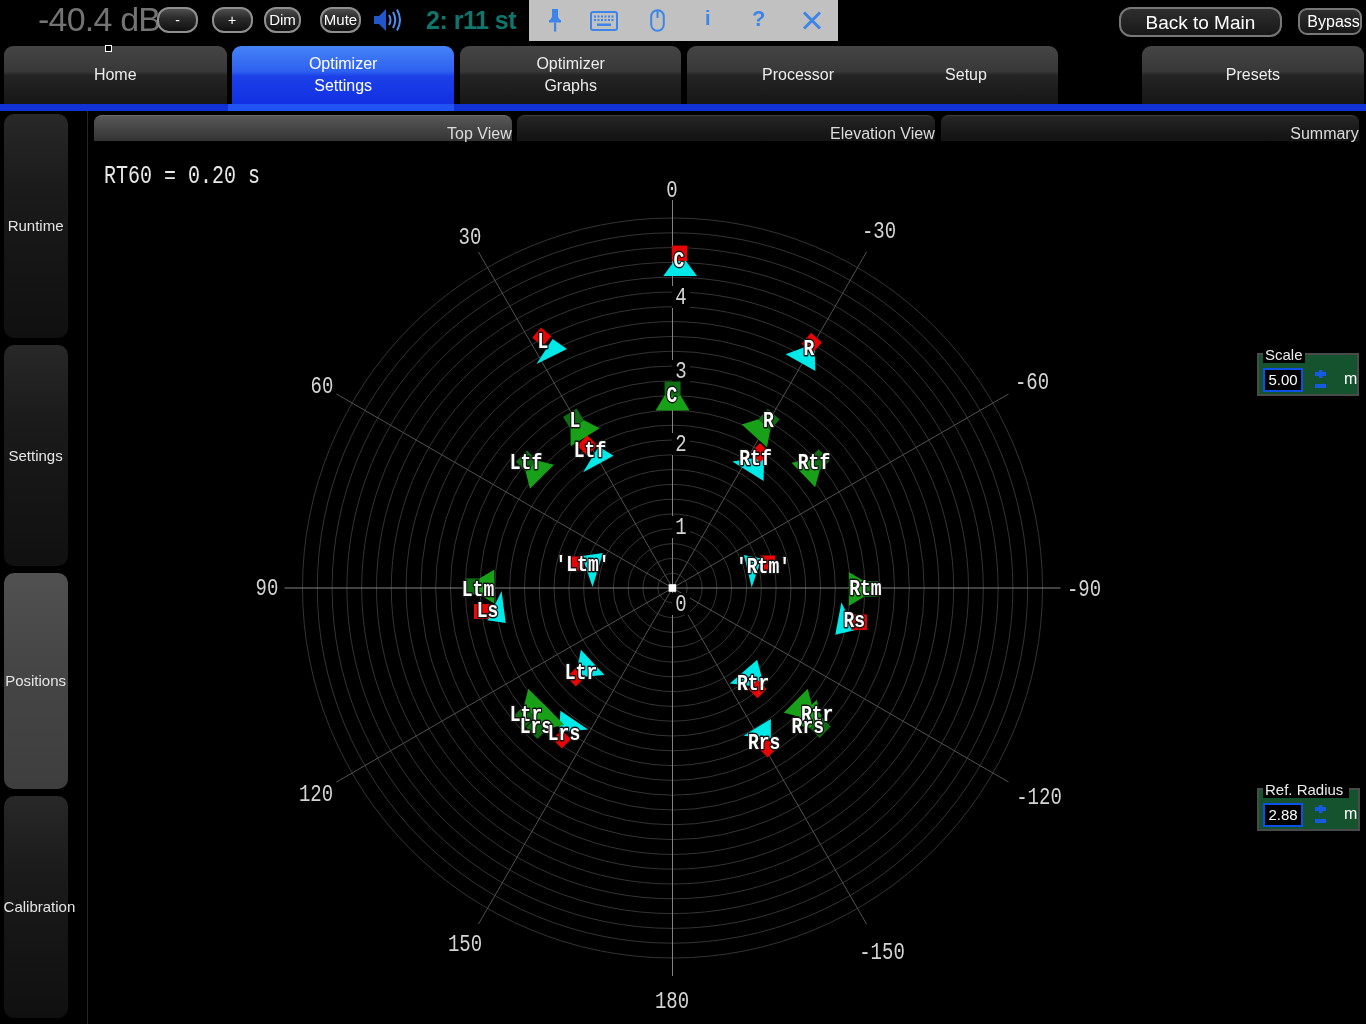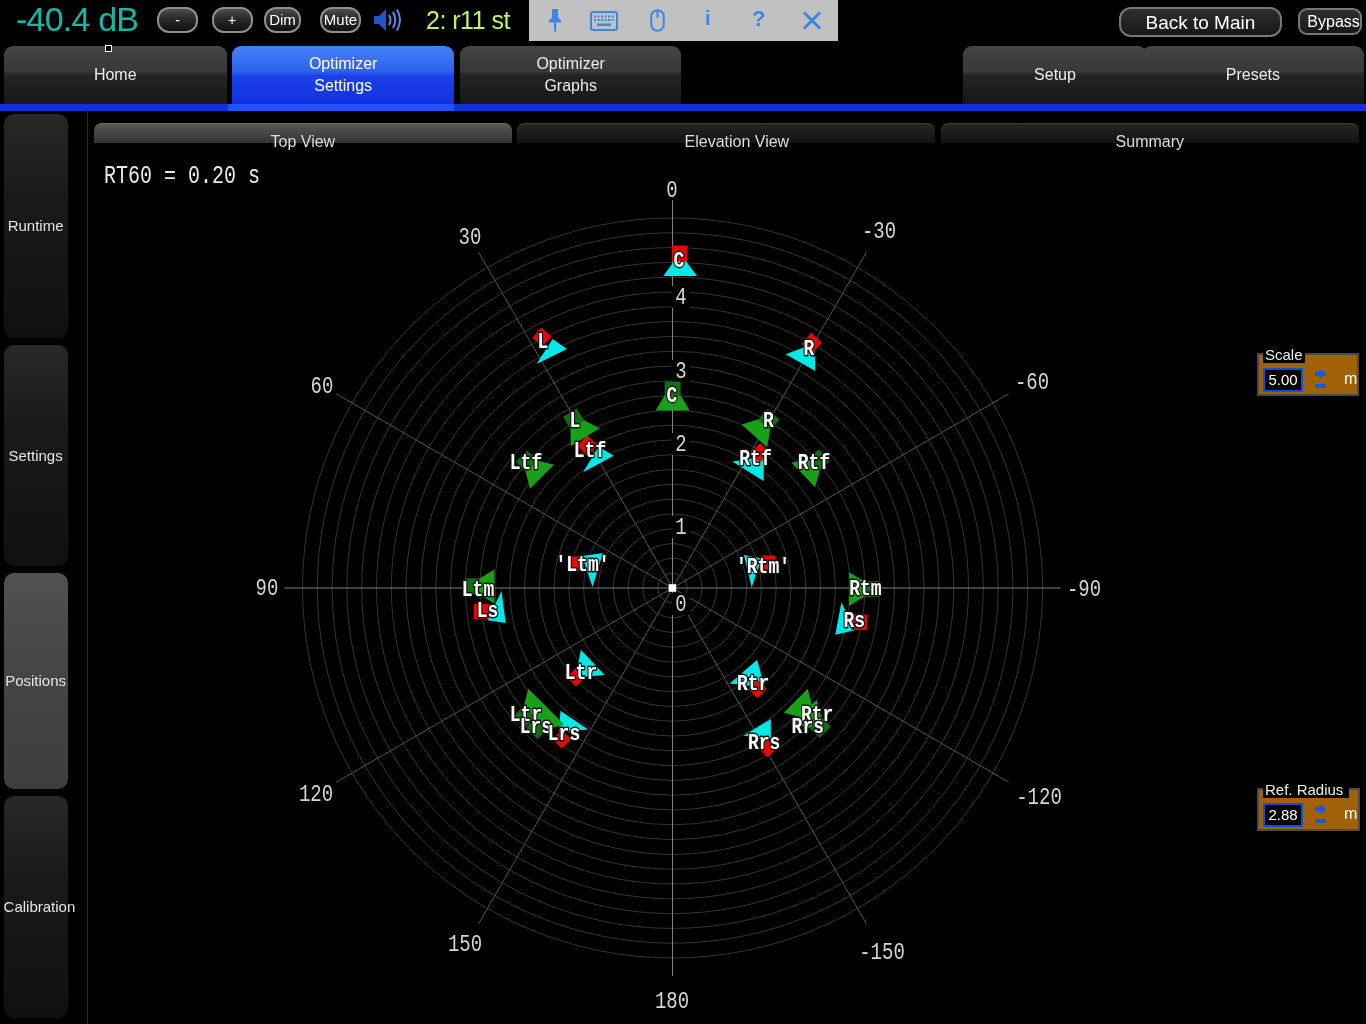--- a/index.html
+++ b/index.html
@@ -2,30 +2,30 @@
 <html><head><meta charset="utf-8">
 <style>
 * { margin:0; padding:0; box-sizing:border-box; -webkit-font-smoothing:antialiased; }
 html,body { width:1366px; height:1024px; background:#000; overflow:hidden;
   font-family:"Liberation Sans", sans-serif; }
 #page { position:absolute; left:0; top:0; width:1366px; height:1024px; background:#000; }
 #db,#preset,.pill,.mtab,.stab,.sbtn span,#backbtn,#bypassbtn,.grp .legend,.grp .val,.grp .unit,#ginfo,#gq { filter:brightness(1); }
 
 
 #topbar { position:absolute; left:0; top:0; width:1366px; height:41px; background:#000; }
-#db { position:absolute; left:16px; top:0px; color:#14b8a6; font-size:34px; letter-spacing:-0.8px; }
+#db { position:absolute; left:38px; top:0px; color:#737373; font-size:34px; letter-spacing:-0.8px; }
 .pill { position:absolute; top:7px; height:26px; border:2px solid #8f8f8f; border-radius:12px;
   background:linear-gradient(180deg,#4e4e4e 0%,#2c2c2c 40%,#101010 100%);
   color:#fff; text-align:center; font-size:15px; line-height:22px; }
 #btnminus { left:157px; width:41px; font-size:14px; }
 #btnplus  { left:211.5px; width:41px; font-size:14px; }
 #btndim   { left:264px; width:37px; }
 #btnmute  { left:320px; width:41px; }
 #volico { position:absolute; left:373px; top:7px; }
-#preset { position:absolute; left:426px; top:6px; color:#bef264; font-size:25px; font-weight:normal; letter-spacing:-0.5px; }
+#preset { position:absolute; left:426px; top:6px; color:#0f766e; font-size:25px; font-weight:bold; letter-spacing:-0.5px; }
 #graypanel { position:absolute; left:529px; top:0; width:309px; height:41px; background:#c1c1c1; }
 .gico { position:absolute; top:9px; }
 #ginfo { position:absolute; left:705px; top:7px; color:#3d85e8; font-size:20px; font-weight:bold; }
 #gq { position:absolute; left:752px; top:6px; color:#3d85e8; font-size:22px; font-weight:bold; }
 #backbtn { position:absolute; left:1118.7px; top:7px; width:163.4px; height:30px; border:2px solid #777;
   border-radius:12px; background:linear-gradient(180deg,#2e2e2e,#181818); color:#fff; font-size:19px;
   text-align:center; line-height:27px; }
 #bypassbtn { position:absolute; left:1297.8px; top:8px; width:64px; height:27px; border:2px solid #777;
   border-radius:9px; background:linear-gradient(180deg,#2e2e2e,#181818); color:#fff; font-size:16px;
   text-align:right; line-height:24px; }
@@ -35,39 +35,39 @@
 .mtab { position:absolute; top:5px; height:58px; border-radius:9px 9px 0 0;
   background:linear-gradient(180deg,#454545 0%,#383838 44%,#252525 50%,#1c1c1c 78%,#171717 100%);
   color:#ececec; font-size:16px; text-align:center; }
 .mtab .mtl { padding-top:7px; line-height:22px; }
 .mtab.active { background:linear-gradient(180deg,#4583f6 0%,#2e60f0 44%,#1c40e8 52%,#1230e2 100%); color:#fff; }
 #bluestrip { position:absolute; left:0; top:104px; width:1366px; height:7px; background:#1133d6; }
 #bluestrip2 { position:absolute; left:228px; top:104px; width:226px; height:7px; background:#2153f2; }
 #artifact { position:absolute; left:105px; top:45px; width:7px; height:7px; border:1.5px solid #fff; background:#000; }
 
 
-.stab { position:absolute; top:115px; height:20px; border-radius:8px 8px 0 0;
+.stab { position:absolute; top:115px; height:26px; border-radius:8px 8px 0 0;
   background:linear-gradient(180deg,#262626 0%,#1b1b1b 50%,#131313 100%);
-  border-top:1px solid #3e3e3e; color:#dcdcdc; font-size:16px; text-align:center; line-height:35px;margin-top:8px; }
+  border-top:1px solid #3e3e3e; color:#dcdcdc; font-size:16px; text-align:right; line-height:35px; }
 .stab.active { background:linear-gradient(180deg,#585858 0%,#454545 50%,#333 100%); border-top:1px solid #6a6a6a; }
 
 
 #sidebar { position:absolute; left:0; top:111px; width:88px; height:913px; background:#000; border-right:1px solid #272727; }
 .sbtn { position:absolute; left:3.6px; width:64px; border-radius:10px; z-index:3;
   background:linear-gradient(180deg,#282828 0%,#1a1a1a 35%,#101010 100%);
   color:#e4e4e4; font-size:15px; }
 .sbtn span { position:absolute; left:0; right:0; top:50%; margin-top:-9px; text-align:center; }
 .sbtn.active { background:linear-gradient(180deg,#515151 0%,#464646 40%,#3e3e3e 100%); }
 
 
 #plot text { font-family:"Liberation Mono", monospace; }
 #plot { position:absolute; left:88px; top:111px;  }
 
 
-.grp { position:absolute; border:2px solid #4a4a4a; background:#a16207;text-decoration:underline; }
+.grp { position:absolute; border:2px solid #4a4a4a; background:#14532d;text-decoration:underline; }
 .grp .legend { position:absolute; top:-9px; left:4px; background:#000; padding:0 2px; color:#ececec; font-size:15px; }
 .grp .val { position:absolute; left:4px; top:13px; width:40px; height:24px; border:2px solid #0c50e8;
   background:#000; color:#fff; font-size:15px; text-align:center; line-height:20px; }
 .grp .spin { position:absolute; left:56px; top:15px; }
 .grp .unit { position:absolute; left:85px; top:15px; color:#fff; font-size:16px; }
 #scalegrp { left:1257px; top:353px; width:102px; height:43px; }
 #refgrp   { left:1257px; top:787.5px; width:102.5px; height:43px; }
 </style></head>
 <body>
 <div id="page">
@@ -122,21 +122,22 @@
     <div id="bypassbtn">Bypass</div>
   </div>
   <div id="mtabs">
 <div class="mtab" style="left:4px;width:222.5px;"><span style="line-height:58px;">Home</span></div>
 <div class="mtab active" style="left:232.4px;width:221.5px;">
         <div class="mtl">Optimizer<br>Settings</div>
       </div>
 <div class="mtab" style="left:459.9px;width:221.5px;">
         <div class="mtl">Optimizer<br>Graphs</div>
       </div>
-<div class="mtab" style="left:963px;width:184px;"><span style="line-height:58px;">Setup</span></div>
+<div class="mtab" style="left:687.3px;width:221.5px;"><span style="line-height:58px;">Processor</span></div>
+<div class="mtab" style="left:874px;width:184px;"><span style="line-height:58px;">Setup</span></div>
 <div class="mtab" style="left:1142.2px;width:221.5px;"><span style="line-height:58px;">Presets</span></div>
   </div>
   <div id="bluestrip"></div>
   <div id="bluestrip2"></div>
   <div id="artifact"></div>
 <div class="stab active" style="left:94px;width:417.7px;">Top View</div>
 <div class="stab" style="left:517px;width:417.7px;padding-left:22px;">Elevation View</div>
 <div class="stab" style="left:941px;width:417.7px;">Summary</div>
   <div id="sidebar"></div>
 <div class="sbtn" style="top:113.5px;height:224.5px;">

